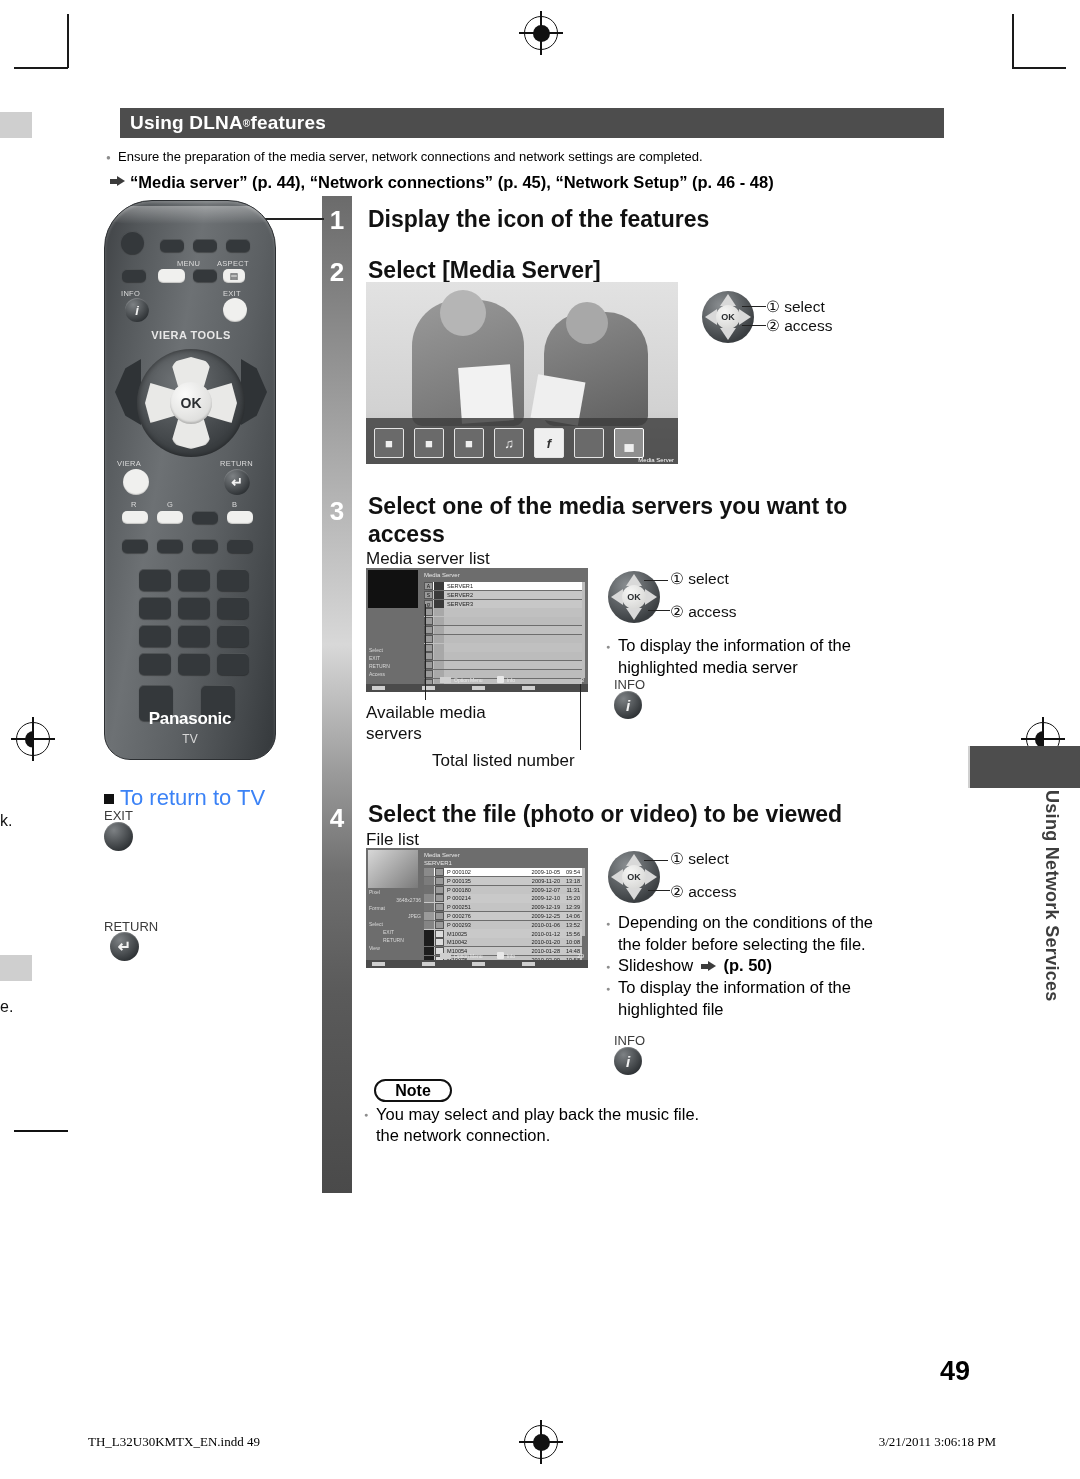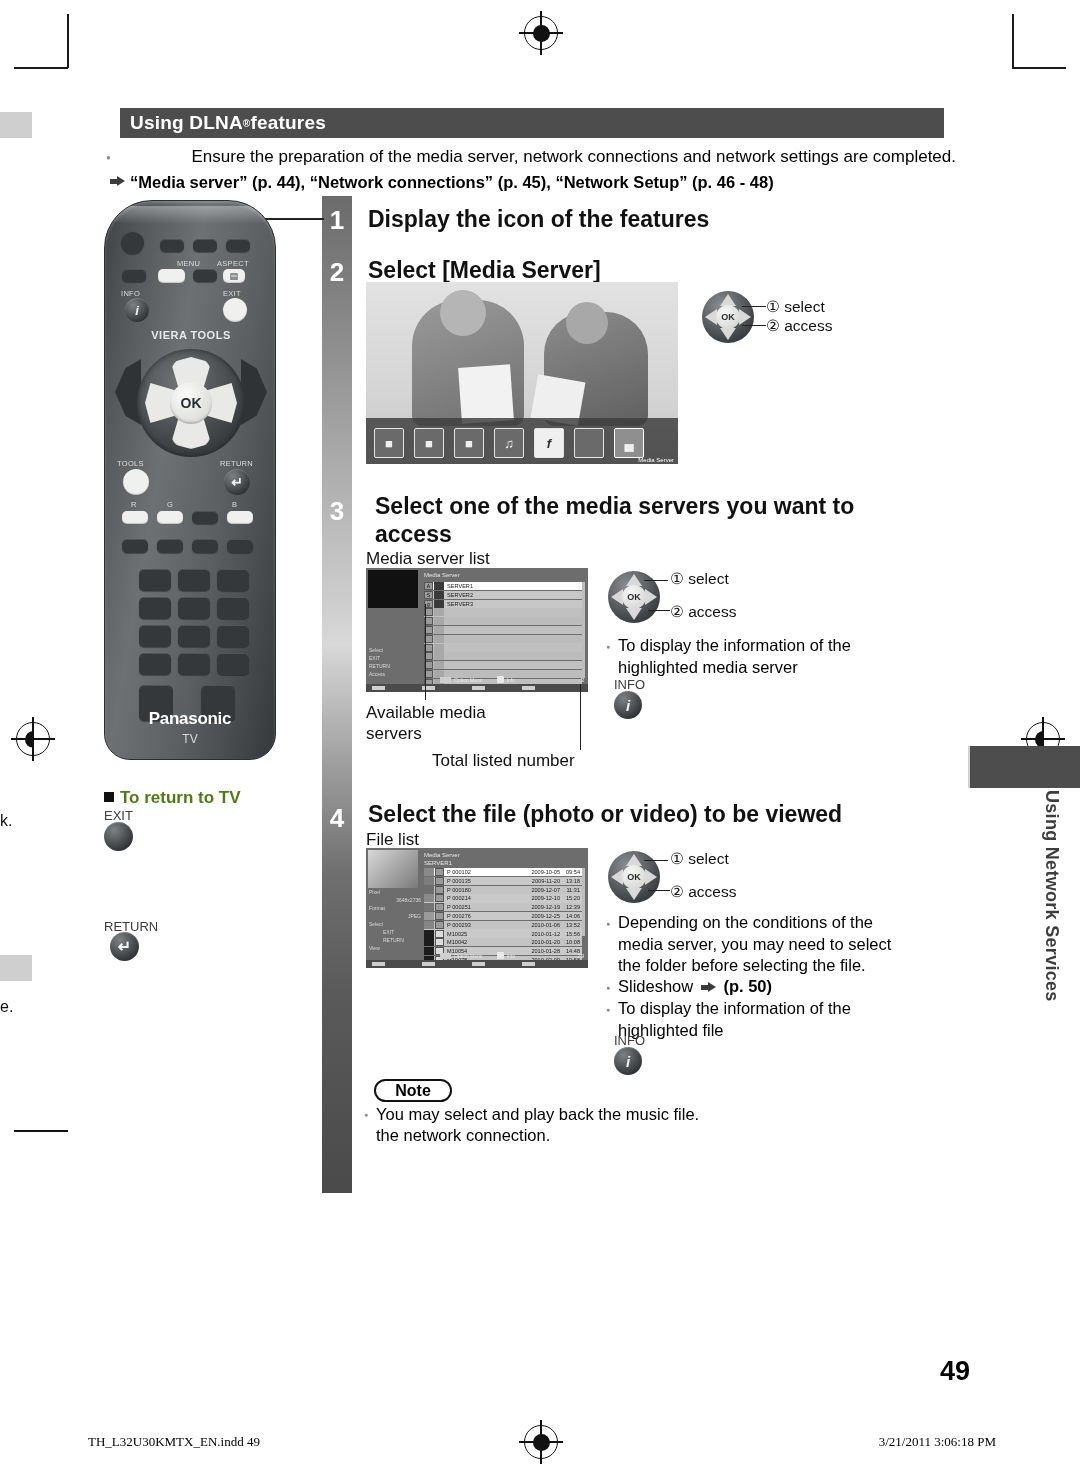--- a/index.html
+++ b/index.html
@@ -34,21 +34,21 @@
     display: flex; align-items: center;
     padding-left: 10px;
     font-size: 19px; font-weight: bold;
     letter-spacing: .2px;
   }
   .section-header sup { font-size: 10px; vertical-align: super; }
 
   
   .intro { position: absolute; left: 106px; top: 146px; width: 850px; }
   .intro .line1 {
-    font-size: 17px; line-height: 22px; padding-left: 12px; position: relative; text-align: right;
+    font-size: 13px; line-height: 22px; padding-left: 12px; position: relative;
   }
   .intro .line1::before {
     content: "\25CF"; position: absolute; left: 0; top: 1px; font-size: 8px; color: #8d8d8d;
   }
   .intro .line2 {
     font-size: 16.5px; font-weight: bold; line-height: 22px; margin-top: 3px; padding-left: 24px; position: relative;
   }
   .arrow-gl {
     display: inline-block; width: 15px; height: 11px; position: relative; vertical-align: -1px;
   }
@@ -201,21 +201,21 @@
 
   
   .bullet-list { position: absolute; font-size: 16.5px; line-height: 21px; }
   .bullet-list .b { position: relative; padding-left: 12px; margin-bottom: 1px; }
   .bullet-list .b::before {
     content: "\25CF"; position: absolute; left: 0; top: 1px; font-size: 7px; color: #8d8d8d;
   }
   .bullet-list .cont { padding-left: 12px; }
 
   
-  .ret-head { position: absolute; font-size: 17px; font-weight: bold; color: #4d7c0f; line-height: 21px; }
+  .ret-head { position: absolute; font-size: 22px; font-weight: normal; color: #3b82f6; line-height: 21px; }
   .sq { display: inline-block; width: 10px; height: 10px; background: #111; margin-right: 6px; vertical-align: 1px; }
 
   
   .note-pill {
     position: absolute; left: 374px; top: 1079px; width: 78px; height: 23px;
     border: 2px solid #111; border-radius: 12px;
     display: flex; align-items: center; justify-content: center;
     font-size: 16px; font-weight: bold;
   }
   .note-body { position: absolute; left: 364px; top: 1104px; width: 600px; font-size: 16.5px; line-height: 20.5px; }
@@ -300,21 +300,21 @@
   </div>
 
   <div class="step-rail"></div>
   <div class="step-num" style="top:203px;">1</div>
   <div class="step-num" style="top:255px;">2</div>
   <div class="step-num" style="top:494px;">3</div>
   <div class="step-num" style="top:801px;">4</div>
 
   <div class="step-title" style="left:368px; top:205px;text-align:center;">Display the icon of the features</div>
   <div class="step-title" style="left:368px; top:256px;">Select [Media Server]</div>
-  <div class="step-title" style="left:368px; top:492px; width:560px;margin-left:7px;">
+  <div class="step-title" style="left:368px; top:492px; width:560px;">
     <span>Select one of the media servers you want to access</span>
   </div>
   <div class="sub-label" style="left:366px; top:549px;">Media server list</div>
   <div class="step-title" style="left:368px; top:800px;">Select the file (photo or video) to be viewed</div>
   <div class="sub-label" style="left:366px; top:830px;">File list</div>
 
   <div class="leadline" style="left:192px; top:218px; width:1.5px; height:180px;"></div>
   <div class="leadline" style="left:192px; top:218px; width:132px; height:1.5px;"></div>
 
   <div class="remote">
@@ -347,21 +347,21 @@
     <div class="viera-tools">VIERA TOOLS</div>
 
     <div class="dpad-outer">
       <div class="dpad-seg dpad-up"></div>
       <div class="dpad-seg dpad-dn"></div>
       <div class="dpad-seg dpad-lf"></div>
       <div class="dpad-seg dpad-rt"></div>
       <div class="dpad-ok">OK</div>
     </div>
 
-    <div class="rlabel" style="left:12px; top:258px;">TOOLS</div>
+    <div class="rlabel" style="left:12px; top:258px;">VIERA</div>
     <div class="rlabel" style="left:115px; top:258px;">RETURN</div>
     <div class="rbtn round light" style="left:18px; top:268px; width:26px; height:26px;"></div>
     <div class="btn-circle" style="left:119px; top:268px; width:26px; height:26px; font-size:14px; font-style:normal;">↵</div>
 
     <div class="rlabel" style="left:26px; top:299px;">R</div>
     <div class="rlabel" style="left:62px; top:299px;">G</div>
     <div class="rlabel" style="left:127px; top:299px;">B</div>
 
     <div class="rbtn light" style="left:17px; top:310px; width:26px; height:13px;"></div>
     <div class="rbtn light" style="left:52px; top:310px; width:26px; height:13px;"></div>
@@ -663,21 +663,20 @@
   </div>
   <div class="leadline" style="left:644px; top:860px; width:24px; height:1.3px;"></div>
   <div class="leadline" style="left:648px; top:890px; width:22px; height:1.3px;"></div>
   <div class="callout-txt" style="left:670px; top:850px;">① select</div>
   <div class="callout-txt" style="left:670px; top:883px;">② access</div>
 
   <div class="bullet-list" style="left:606px; top:912px; width:370px;">
     <div class="b">
       <span>Depending on the conditions of the</span>
     </div>
-    <div class="cont">media server, you may need to select</div>
     <div class="cont">the folder before selecting the file.</div>
     <div class="b">
       <span>Slideshow</span>
       <span class="arrow-gl" style="margin:0 3px;"></span>
       <span style="font-weight:bold;">(p. 50)</span>
     </div>
     <div class="b">
       <span>To display the information of the</span>
     </div>
     <div class="cont">highlighted file</div>

